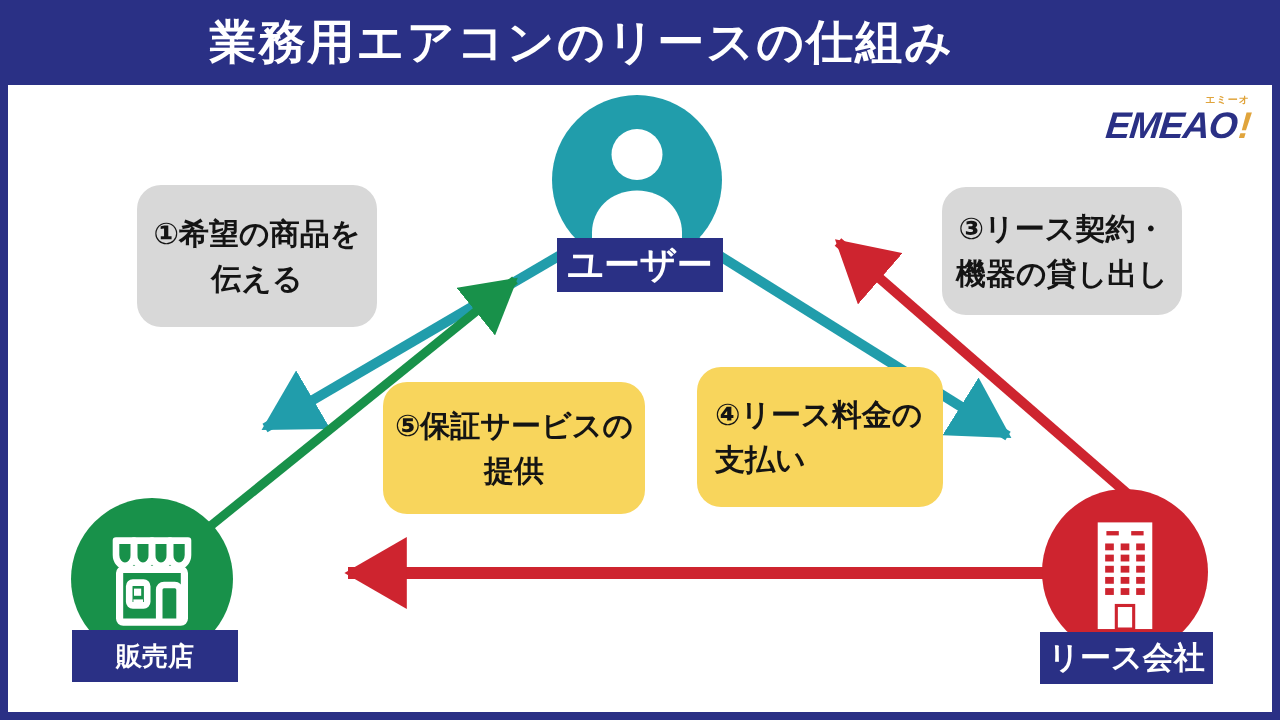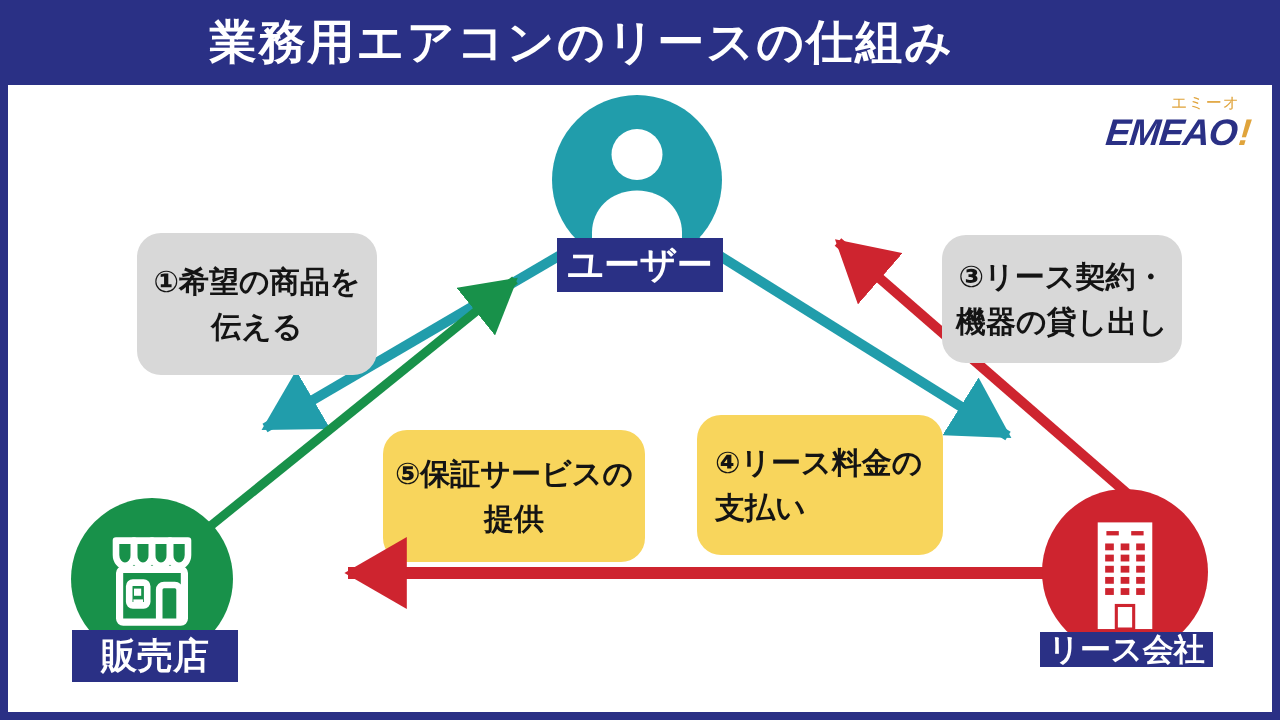--- a/index.html
+++ b/index.html
@@ -28,21 +28,20 @@
     position: absolute; left: 0; top: 0; width: 1264px; height: 627px;
     pointer-events: none;
   }
   
   .step-box {
     position: absolute; border-radius: 24px;
     display: flex; align-items: center; justify-content: center;
     text-align: center; color: #141414;
     font-size: 30px; font-weight: 600; line-height: 1.5;
     white-space: pre-line;
-    margin-top: 48px;
   }
   .step-gray   { background: #D8D8D8; }
   .step-yellow { background: #F8D55C; }
   .box1 { left: 129px; top: 100px; width: 240px; height: 142px; }
   .box3 { left: 934px; top: 102px; width: 240px; height: 128px; }
   .box5 { left: 375px; top: 297px; width: 262px; height: 132px; }
   .box4 { left: 689px; top: 282px; width: 246px; height: 140px;
           justify-content: flex-start; text-align: left; padding-left: 18px; }
   .box2 { left: 447px; top: 463px; width: 370px; height: 134px; }
   
@@ -53,26 +52,26 @@
   }
   .user-circle   { left: 544px; top: 10px;  width: 170px; height: 170px; background: #219DAB; }
   .dealer-circle { left: 63px;  top: 413px; width: 162px; height: 162px; background: #18914A; }
   .lessor-circle { left: 1034px; top: 404px; width: 166px; height: 166px; background: #CE242F; }
   .node-label {
     position: absolute; background: #2A3085; color: #ffffff;
     display: flex; align-items: center; justify-content: center;
     font-weight: 700; white-space: nowrap;
   }
   .user-label   { left: 549px;  top: 153px; width: 166px; height: 54px; font-size: 36px; }
-  .dealer-label { left: 64px;   top: 545px; width: 166px; height: 52px; font-size: 36px; }
-  .lessor-label { left: 1032px; top: 547px; width: 173px; height: 35px; font-size: 31px; }
+  .dealer-label { left: 64px;   top: 545px; width: 166px; height: 52px; font-size: 26px; }
+  .lessor-label { left: 1032px; top: 547px; width: 173px; height: 52px; font-size: 31px; }
   
   .logo { position: absolute; right: 22px; top: 8px; text-align: right; }
-  .logo-ruby { color: #E0A43C; font-size: 16px; font-weight: 400; letter-spacing: 1px;
-               margin-right: 10px; margin-bottom: -2px; }
+  .logo-ruby { color: #E0A43C; font-size: 10px; font-weight: 700; letter-spacing: 1px;
+               margin-bottom: -2px; }
   .logo-text { font-style: italic; font-weight: 900; font-size: 37px; color: #2A3085;
                letter-spacing: -1px; transform: skewX(-6deg); display: inline-block; }
   .logo-bang { color: #E0A43C; margin-left: 2px; }
 </style>
 </head>
 <body>
 
 <div class="titlebar">
   <div class="page-title">業務用エアコンのリースの仕組み</div>
 </div>

